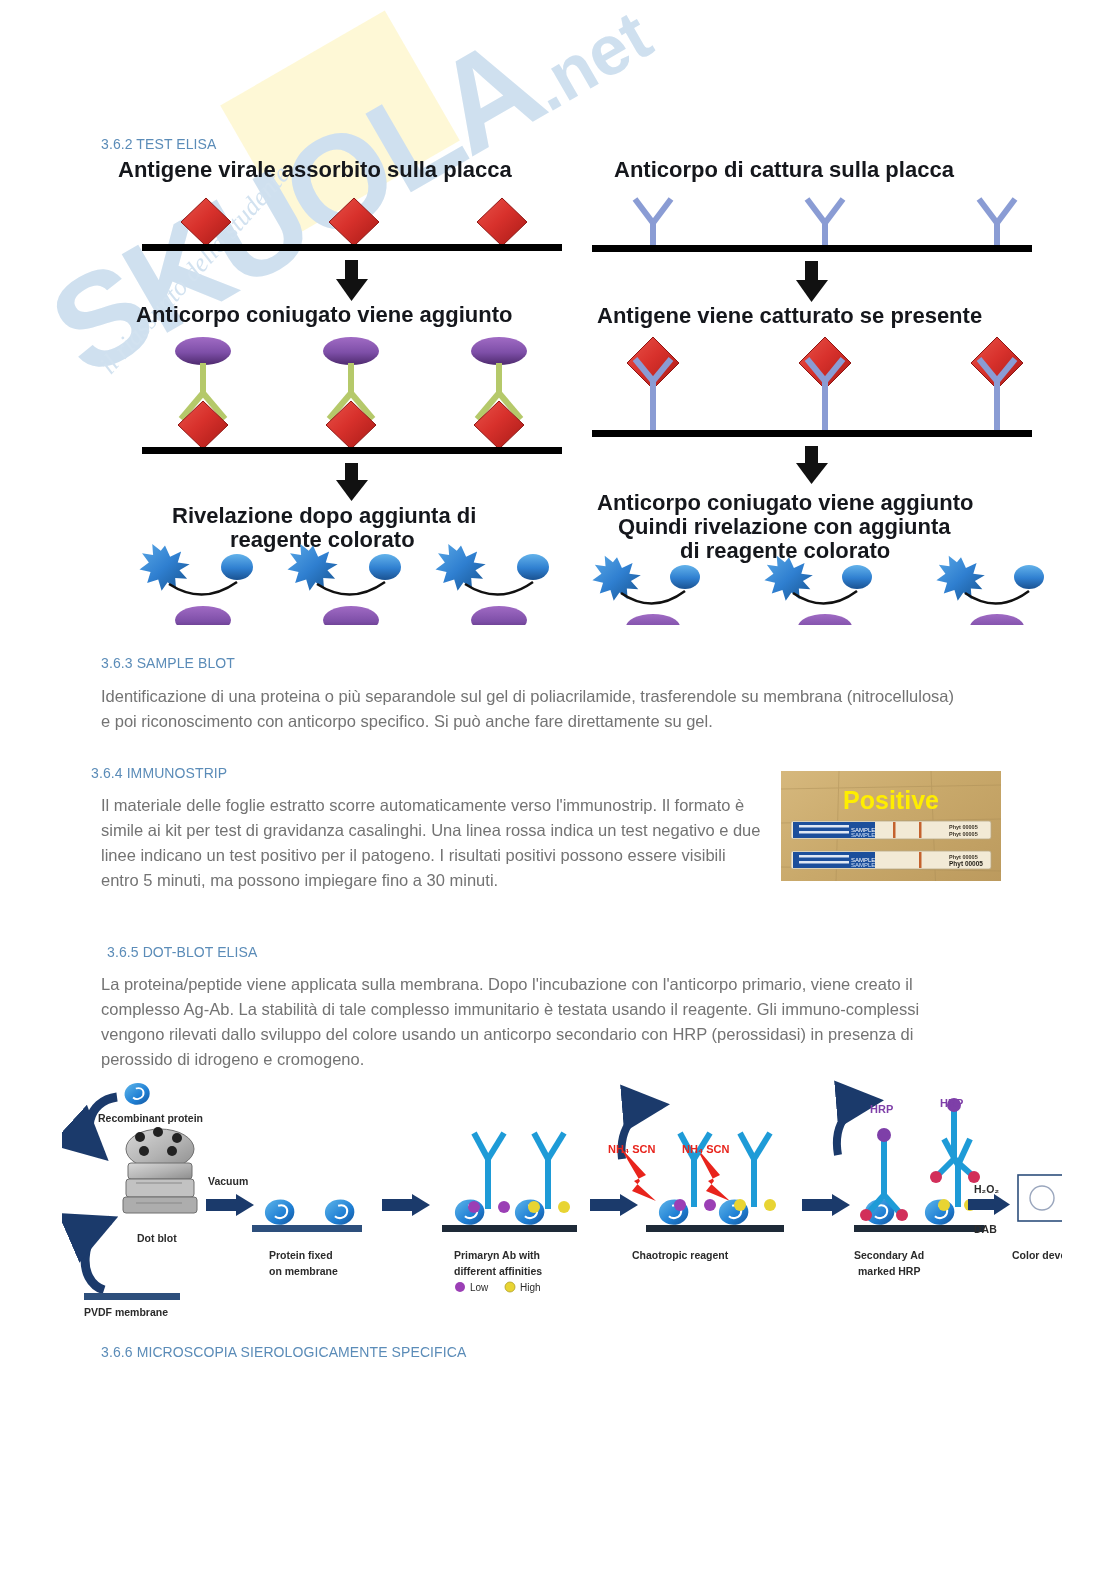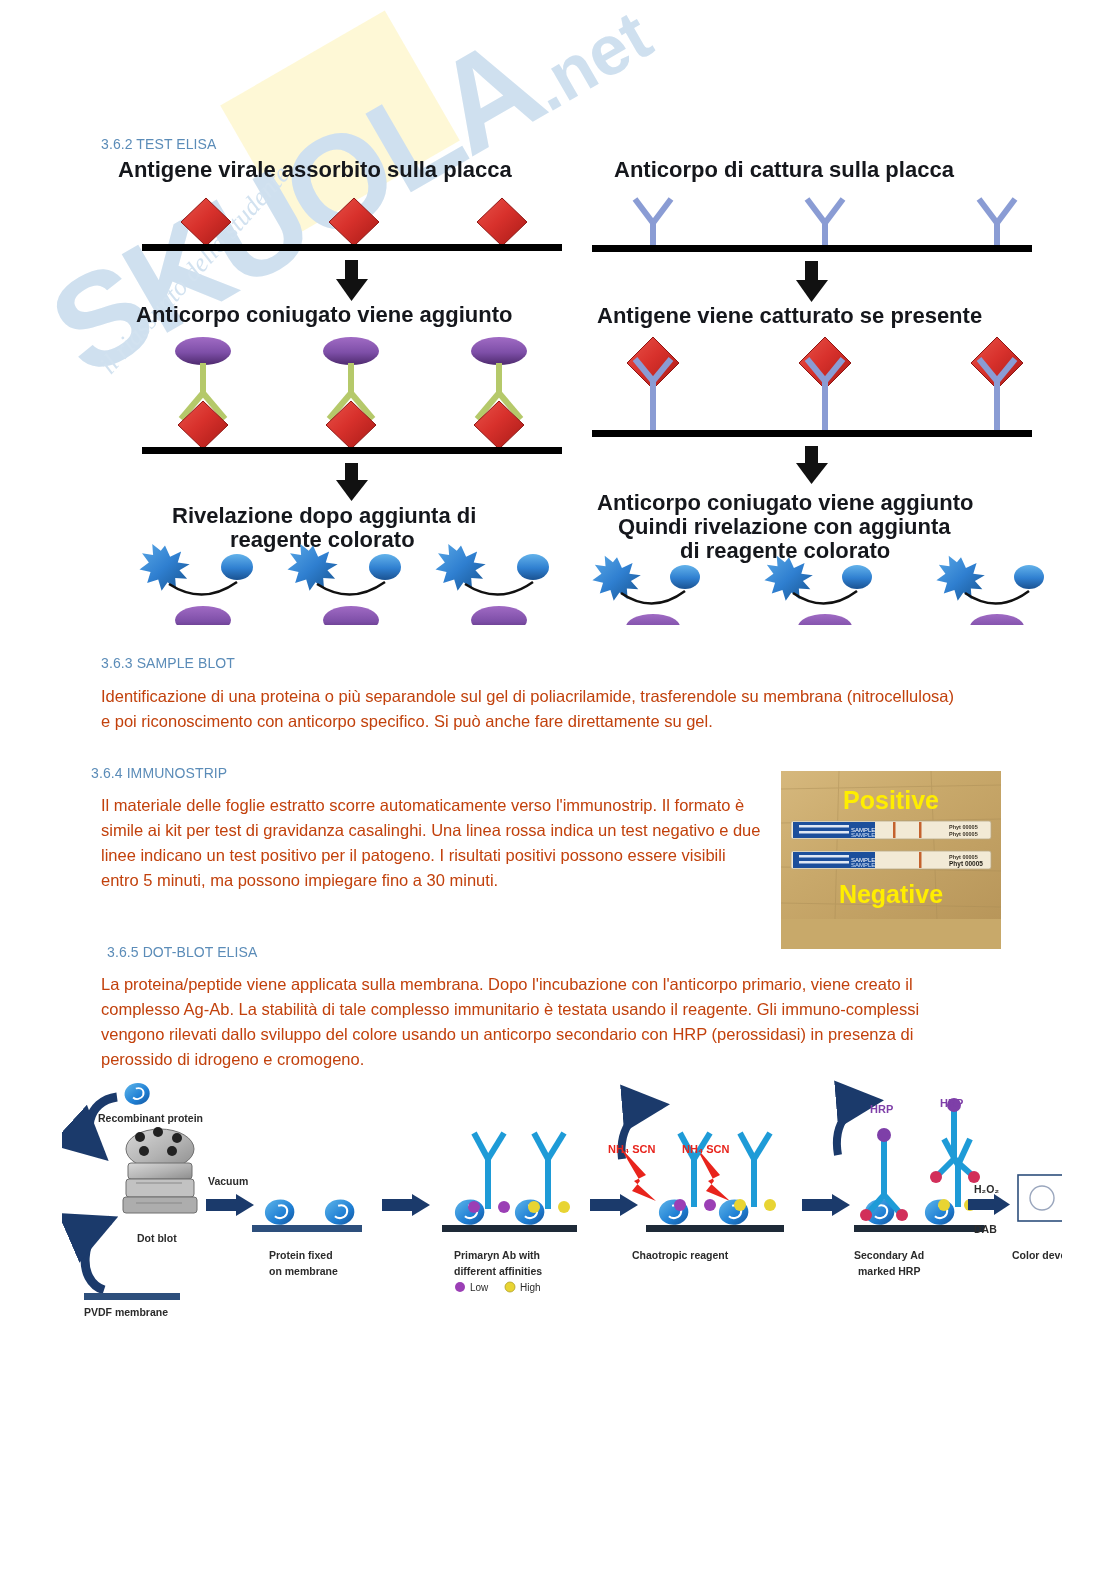--- a/index.html
+++ b/index.html
@@ -59,40 +59,40 @@
     position: absolute;
     color: #5b8cb8;
     font-size: 14px;
     font-family: "Liberation Sans", sans-serif;
     letter-spacing: .1px;
     white-space: nowrap;
     z-index: 20;
   }
   .para {
     position: absolute;
-    color: #c2410c;
+    color: #737373;
     font-size: 16.5px;
     line-height: 25px;
     font-family: "Liberation Sans", sans-serif;
     z-index: 20;
   }
   
   .elisa {
     position: absolute;
     left: 100px; top: 155px;
     width: 950px; height: 470px;
     z-index: 10;
     text-align: center;
   }
   .elisa svg { display:block; }
   
   .strip-photo {
     position: absolute;
     left: 781px; top: 771px;
-    width: 220px; height: 178px;
+    width: 220px; height: 110px;
     z-index: 15;
     overflow: hidden;
     background: #c8a96a;
   }
   
   .dotblot {
     position: absolute;
     left: 62px; top: 1075px;
     width: 1000px; height: 250px;
     z-index: 10;
@@ -603,14 +603,15 @@
 
       <g transform="translate(956,0)">
         <rect x="0" y="100" width="82" height="46" fill="#ffffff" stroke="#2d4f7c" stroke-width="1.6"></rect>
         <circle cx="24" cy="123" r="12" fill="#ffffff" stroke="#9aa6bd" stroke-width="1.4"></circle>
         <circle cx="58" cy="123" r="13" fill="#5a4a78"></circle>
       </g>
       <text x="950" y="184" font-family="Liberation Sans, sans-serif" font-size="10.5" font-weight="bold" fill="#2b2b2b">Color development</text>
     </svg>
   </div>
 
+  <div class="heading" style="left:101px; top:1344px;">3.6.6 MICROSCOPIA SIEROLOGICAMENTE SPECIFICA</div>
 
 </div>
 
 </body></html>

